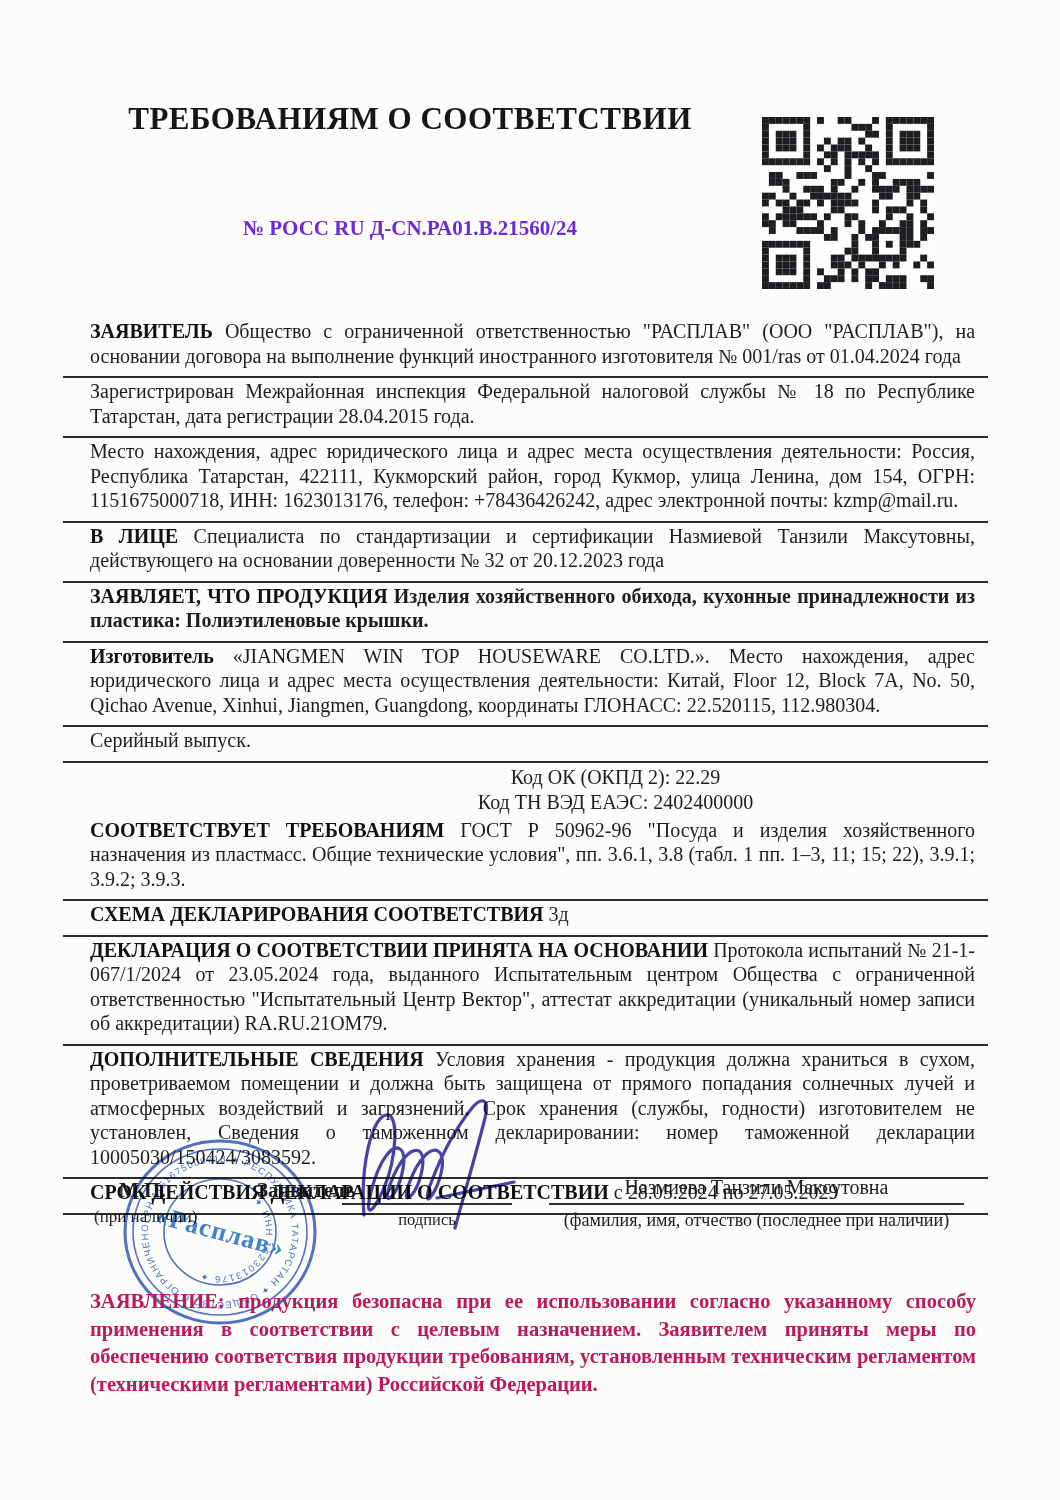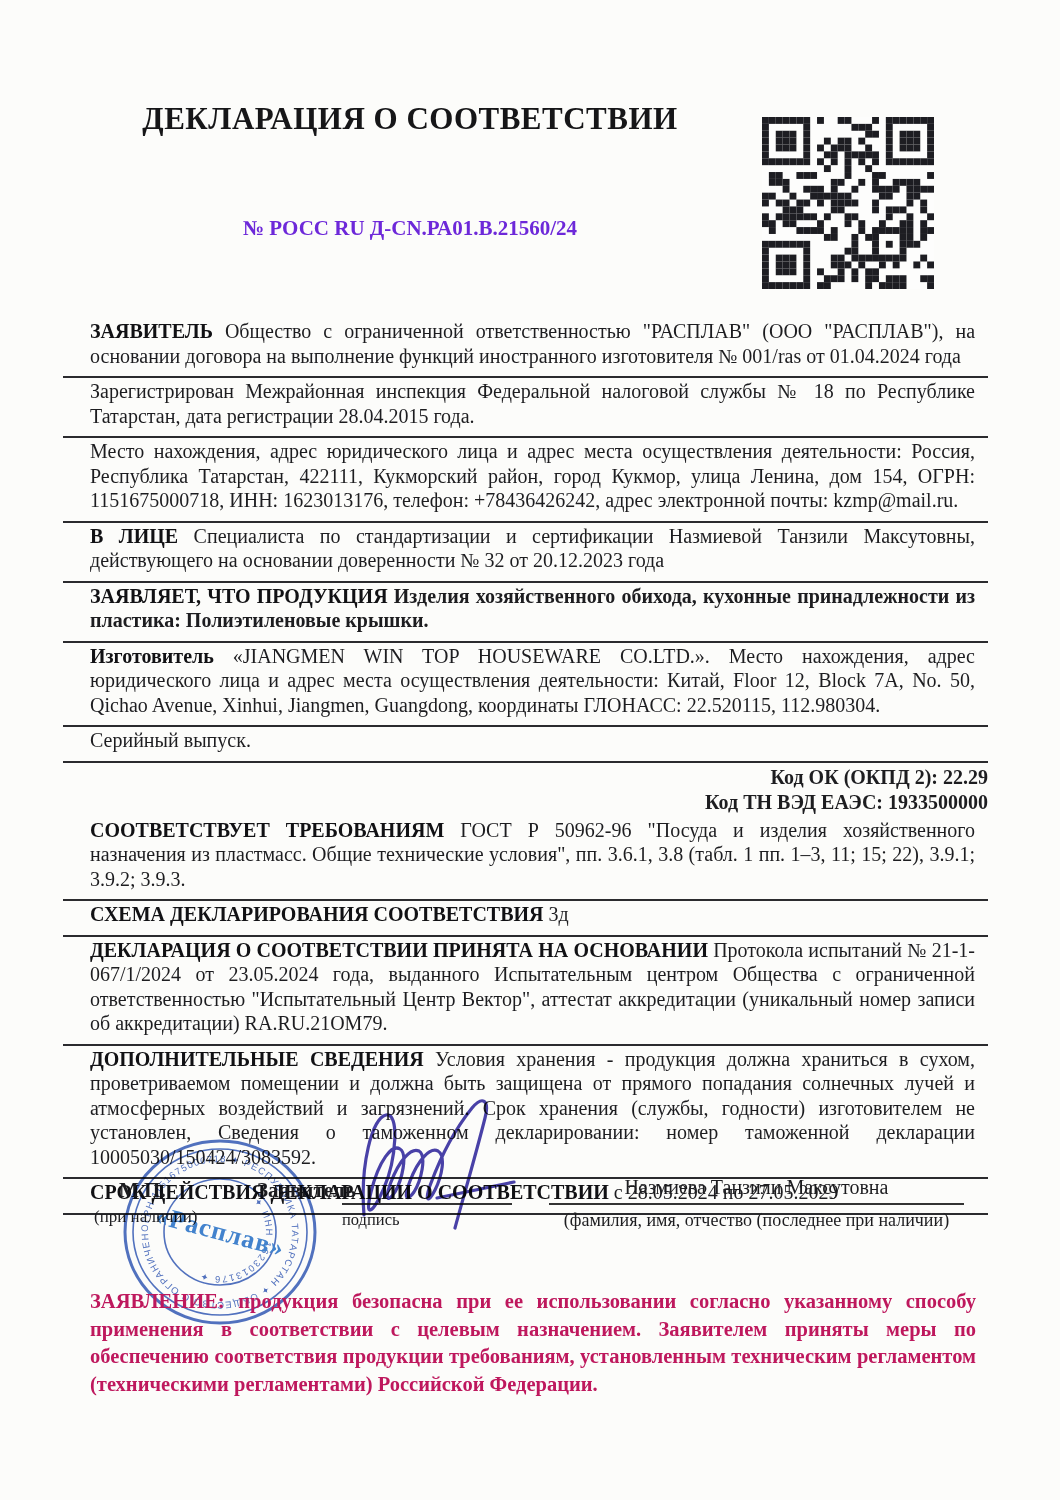--- a/index.html
+++ b/index.html
@@ -30,29 +30,29 @@
   }
   .row {
     border-bottom:2px solid #2b2b2e;
     padding:1px 13px 8px 27px;
     font-size:20px; line-height:24.5px;
     text-align:justify;
   }
   .row .lead { font-weight:bold; color:#111114; }
   .row.bold { font-weight:bold; }
   .row.codes {
-    text-align:right; font-weight:bold; border-bottom:none;
+    text-align:center; font-weight:normal; border-bottom:none;
     padding:2px 0 2px 180px; line-height:25px;
   }
   .sigblock { position:absolute; left:4px; top:0; width:1060px; height:1164px; pointer-events:none; }
   .mp-label    { position:absolute; left:115px; top:1178px; font-size:21px; font-weight:bold; }
   .mp-note     { position:absolute; left:90px;  top:1207px; font-size:17px; }
   .applicant-label { position:absolute; left:253px; top:1178px; font-size:21px; font-weight:bold; }
   .sig-line    { position:absolute; left:338px; top:1176px; width:170px; height:29px; border-bottom:2px solid #333; }
-  .sig-caption { position:absolute; left:338px; top:1210px; width:170px; text-align:left; font-size:16.5px; }
+  .sig-caption { position:absolute; left:338px; top:1210px; width:170px; text-align:center; font-size:16.5px; }
   .name-value  { position:absolute; left:545px; top:1176px; width:415px; text-align:center; font-size:20px; }
   .name-line   { position:absolute; left:545px; top:1176px; width:415px; height:29px; border-bottom:2px solid #333; }
   .name-caption{ position:absolute; left:545px; top:1210px; width:415px; text-align:center; font-size:18px; }
   .statement {
     position:absolute; left:90px; top:1288px; width:886px;
     font-size:20.5px; line-height:27.5px; font-weight:bold;
     text-align:justify; color:#be185d;
   }
   .stamp {
     position:absolute; left:116px; top:1132px; width:212px; height:202px;
@@ -61,21 +61,21 @@
   .signature-svg {
     position:absolute; left:342px; top:1090px; width:185px; height:155px;
     mix-blend-mode:multiply;
   }
 </style>
 </head>
 <body>
 
 <div class="page">
 
-  <div class="doc-title">ДЕКЛАРАЦИЯ О СООТВЕТСТВИИ</div>
+  <div class="doc-title">ТРЕБОВАНИЯМ О СООТВЕТСТВИИ</div>
   <div class="doc-number">№ РОСС RU Д-CN.РА01.В.21560/24</div>
 
   <svg class="qr" id="qr-svg" viewBox="0 0 175 175" xmlns="http://www.w3.org/2000/svg">
       <rect x="0" y="0" width="175" height="175" fill="#fdfdfc"></rect>
       <rect x="0" y="0" width="7" height="7" fill="#1d1d22"></rect>
       <rect x="7" y="0" width="7" height="7" fill="#1d1d22"></rect>
       <rect x="14" y="0" width="7" height="7" fill="#1d1d22"></rect>
       <rect x="21" y="0" width="7" height="7" fill="#1d1d22"></rect>
       <rect x="28" y="0" width="7" height="7" fill="#1d1d22"></rect>
       <rect x="35" y="0" width="7" height="7" fill="#1d1d22"></rect>
@@ -380,21 +380,21 @@
   <div class="doc-table">
     <div class="row"><span class="lead">ЗАЯВИТЕЛЬ</span> <span>Общество с ограниченной ответственностью "РАСПЛАВ" (ООО "РАСПЛАВ"), на основании договора на выполнение функций иностранного изготовителя № 001/ras от 01.04.2024 года</span></div>
     <div class="row"><span>Зарегистрирован Межрайонная инспекция Федеральной налоговой службы № 18 по Республике Татарстан, дата регистрации 28.04.2015 года.</span></div>
     <div class="row"><span>Место нахождения, адрес юридического лица и адрес места осуществления деятельности: Россия, Республика Татарстан, 422111, Кукморский район, город Кукмор, улица Ленина, дом 154, ОГРН: 1151675000718, ИНН: 1623013176, телефон: +78436426242, адрес электронной почты: kzmp@mail.ru.</span></div>
     <div class="row"><span class="lead">В ЛИЦЕ</span> <span>Специалиста по стандартизации и сертификации Назмиевой Танзили Максутовны, действующего на основании доверенности № 32 от 20.12.2023 года</span></div>
     <div class="row bold"><span class="lead">ЗАЯВЛЯЕТ, ЧТО ПРОДУКЦИЯ</span> <span>Изделия хозяйственного обихода, кухонные принадлежности из пластика: Полиэтиленовые крышки.</span></div>
     <div class="row"><span class="lead">Изготовитель</span> <span>«JIANGMEN WIN TOP HOUSEWARE CO.LTD.». Место нахождения, адрес юридического лица и адрес места осуществления деятельности: Китай, Floor 12, Block 7A, No. 50, Qichao Avenue, Xinhui, Jiangmen, Guangdong, координаты ГЛОНАСС: 22.520115, 112.980304.</span></div>
     <div class="row"><span>Серийный выпуск.</span></div>
     <div class="row codes">
       <div>Код ОК (ОКПД 2): 22.29</div>
-      <div>Код ТН ВЭД ЕАЭС: 1933500000</div>
+      <div>Код ТН ВЭД ЕАЭС: 2402400000</div>
     </div>
     <div class="row"><span class="lead">СООТВЕТСТВУЕТ ТРЕБОВАНИЯМ</span> <span>ГОСТ Р 50962-96 "Посуда и изделия хозяйственного назначения из пластмасс. Общие технические условия", пп. 3.6.1, 3.8 (табл. 1 пп. 1–3, 11; 15; 22), 3.9.1; 3.9.2; 3.9.3.</span></div>
     <div class="row"><span class="lead">СХЕМА ДЕКЛАРИРОВАНИЯ СООТВЕТСТВИЯ</span> <span>3д</span></div>
     <div class="row"><span class="lead">ДЕКЛАРАЦИЯ О СООТВЕТСТВИИ ПРИНЯТА НА ОСНОВАНИИ</span> <span>Протокола испытаний № 21-1-067/1/2024 от 23.05.2024 года, выданного Испытательным центром Общества с ограниченной ответственностью "Испытательный Центр Вектор", аттестат аккредитации (уникальный номер записи об аккредитации) RA.RU.21ОМ79.</span></div>
     <div class="row"><span class="lead">ДОПОЛНИТЕЛЬНЫЕ СВЕДЕНИЯ</span> <span>Условия хранения - продукция должна храниться в сухом, проветриваемом помещении и должна быть защищена от прямого попадания солнечных лучей и атмосферных воздействий и загрязнений. Срок хранения (службы, годности) изготовителем не установлен, Сведения о таможенном декларировании: номер таможенной декларации 10005030/150424/3083592.</span></div>
     <div class="row"><span class="lead">СРОК ДЕЙСТВИЯ ДЕКЛАРАЦИИ О СООТВЕТСТВИИ</span> <span>с 28.05.2024 по 27.05.2029</span></div>
   </div>
 
   <div class="sigblock">
     <div class="mp-label">М.П.</div>

